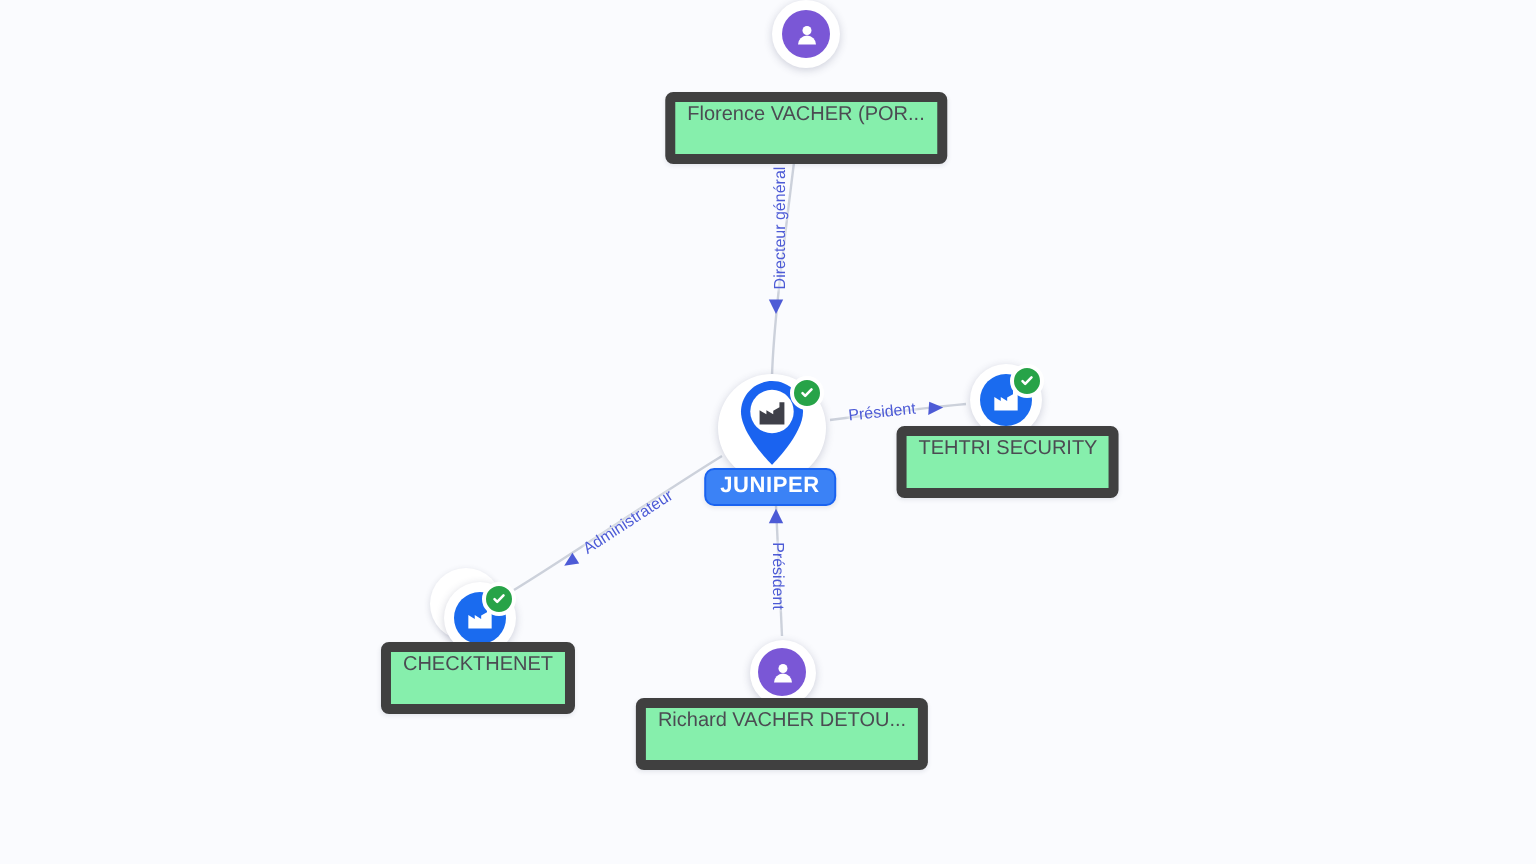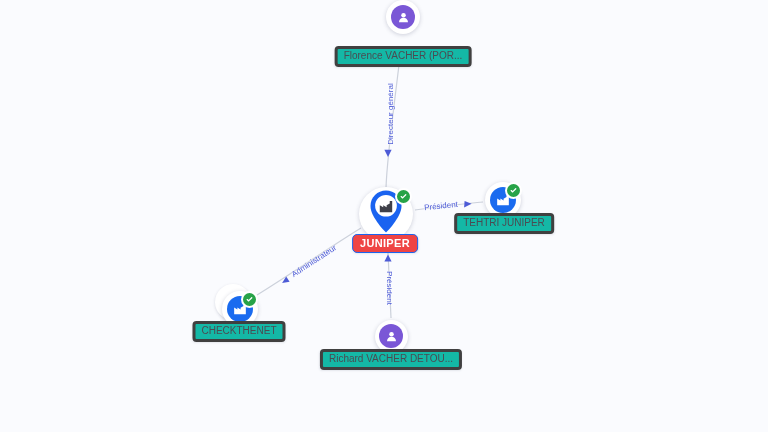--- a/index.html
+++ b/index.html
@@ -12,23 +12,23 @@
   .avatar{position:absolute;background:#fff;border-radius:50%;
     box-shadow:0 1px 4px rgba(50,55,90,.22);display:flex;align-items:center;justify-content:center;}
   .stack-circle{position:absolute;background:#fff;border-radius:50%;
     box-shadow:0 1px 3px rgba(50,55,90,.18);}
   .icon-circle{border-radius:50%;display:flex;align-items:center;justify-content:center;}
   .icon-circle.person{background:#7a57d6;width:24px;height:24px;}
   .icon-circle.company{background:#1a6bef;width:26px;height:26px;}
   .badge{position:absolute;width:13px;height:13px;background:#27a348;border:2px solid #fff;
     border-radius:50%;display:flex;align-items:center;justify-content:center;box-sizing:content-box;}
   .node-label{position:absolute;transform:translateX(-50%);white-space:nowrap;
-    background:#14b8a6;border:3px solid #404040;border-radius:4px;padding:1px 6px 3px 6px;
+    background:#86efac;border:5px solid #404040;border-radius:4px;padding:1px 6px 14px 6px;
     font-size:10px;color:#4b4b52;box-shadow:0 1px 2px rgba(50,55,90,.10);}
-  .node-label.main{background:#ef4444;border:1px solid #1a63f0;color:#fff;font-weight:bold;
+  .node-label.main{background:#3b82f6;border:1px solid #1a63f0;color:#fff;font-weight:bold;
     font-size:11px;letter-spacing:.3px;padding:2px 7px 3px 7px;border-radius:5px;}
   .pin-wrap{position:absolute;}
 </style>
 </head>
 <body>
 
 <div class="stage">
 
   <svg class="edges-layer" width="768" height="432" viewBox="0 0 768 432">
     <path d="M401,48 C395,100 387,155 386,188" fill="none" stroke="#ccd1db" stroke-width="1.2"></path>
@@ -85,21 +85,21 @@
         <svg width="14" height="14" viewBox="0 0 24 24" fill="#fff">
           <path d="M2 21V9.5l5.5 3.3V9.5l5.5 3.3V9.8l5-2.8V3h4v18H2z"></path>
         </svg>
       </div>
       <div class="badge" style="left:20px;top:0px;">
         <svg width="9" height="9" viewBox="0 0 24 24">
           <path d="M6 12.2l3.6 3.6L18 7.2" stroke="#fff" stroke-width="3.4" fill="none" stroke-linecap="round" stroke-linejoin="round"></path>
         </svg>
       </div>
     </div>
-    <div class="node-label" style="left:1px;top:13px;">TEHTRI JUNIPER</div>
+    <div class="node-label" style="left:1px;top:13px;">TEHTRI SECURITY</div>
   </div>
 
   <div class="node" style="left:240px;top:309px;">
     <div class="stack-circle" style="width:36px;height:36px;left:-25px;top:-25px;"></div>
     <div class="avatar" style="width:36px;height:36px;left:-18px;top:-18px;">
       <div class="icon-circle company">
         <svg width="14" height="14" viewBox="0 0 24 24" fill="#fff">
           <path d="M2 21V9.5l5.5 3.3V9.5l5.5 3.3V9.8l5-2.8V3h4v18H2z"></path>
         </svg>
       </div>

